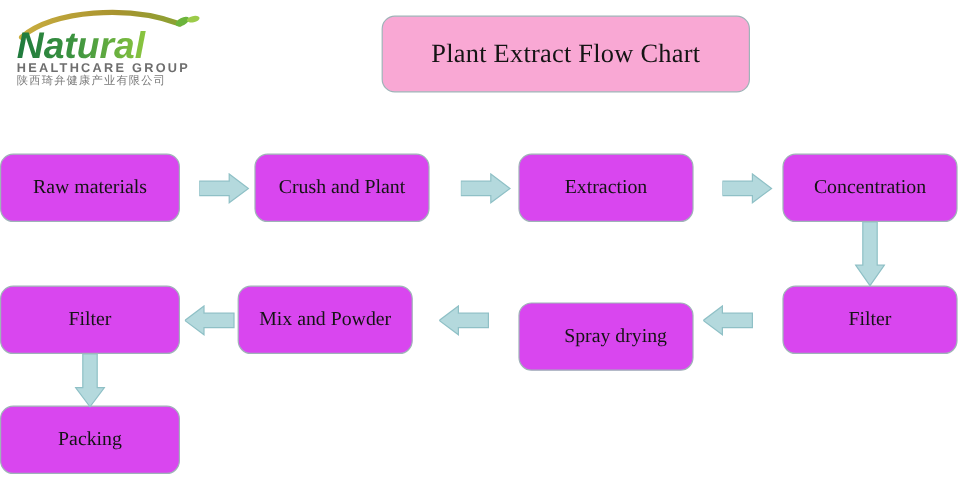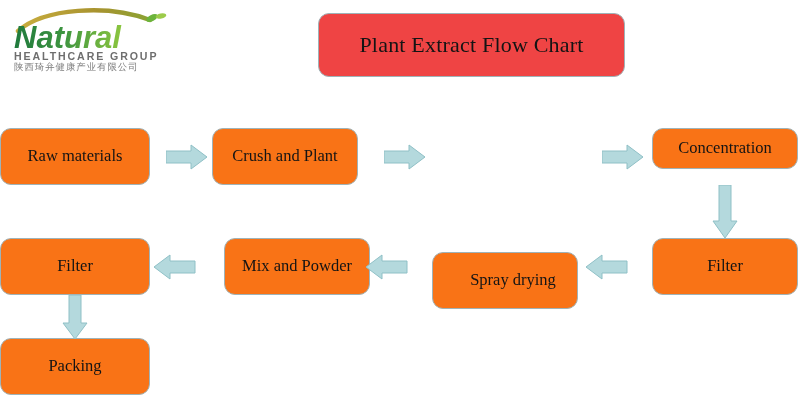--- a/index.html
+++ b/index.html
@@ -32,41 +32,41 @@
 
   
   .title-box {
     position: absolute;
     left: 318px;
     top: 13px;
     width: 307px;
     height: 64px;
     border: 1px solid #9fb3b8;
     border-radius: 11px;
-    background: #ef4444;
+    background: #f9a8d4;
     display: flex;
     align-items: center;
     justify-content: center;
     box-sizing: border-box;
     text-align: center;
   }
   .title-text {
     font-family: "Liberation Serif", serif;
     font-size: 22px;
     color: #141414;
     letter-spacing: 0.2px;
     white-space: nowrap;
   }
 
   
   .node {
     position: absolute;
     border: 1px solid #9fb3b8;
     border-radius: 11px;
-    background: #f97316;
+    background: #d946ef;
     display: flex;
     align-items: center;
     justify-content: center;
     box-sizing: border-box;
   }
   .node-label {
     font-family: "Liberation Serif", serif;
     font-size: 16.5px;
     color: #141414;
     white-space: nowrap;
@@ -119,34 +119,37 @@
   </div>
 
   <div class="node" style="left:0px;   top:128px; width:150px; height:57px;">
     <span class="node-label">Raw materials</span>
   </div>
 
   <div class="node" style="left:212px; top:128px; width:146px; height:57px;">
     <span class="node-label">Crush and Plant</span>
   </div>
 
-
-  <div class="node" style="left:652px; top:128px; width:146px; height:41px;">
+  <div class="node" style="left:432px; top:128px; width:146px; height:57px;">
+    <span class="node-label">Extraction</span>
+  </div>
+
+  <div class="node" style="left:652px; top:128px; width:146px; height:57px;">
     <span class="node-label">Concentration</span>
   </div>
 
   <div class="node" style="left:652px; top:238px; width:146px; height:57px;">
     <span class="node-label">Filter</span>
   </div>
 
   <div class="node" style="left:432px; top:252px; width:146px; height:57px;padding-left:16px;">
     <span class="node-label">Spray drying</span>
   </div>
 
-  <div class="node" style="left:224px; top:238px; width:146px; height:57px;text-align:center;">
+  <div class="node" style="left:198px; top:238px; width:146px; height:57px;text-align:center;">
     <span class="node-label">Mix and Powder</span>
   </div>
 
   <div class="node" style="left:0px;   top:238px; width:150px; height:57px;">
     <span class="node-label">Filter</span>
   </div>
 
   <div class="node" style="left:0px;   top:338px; width:150px; height:57px;justify-content:center;">
     <span class="node-label">Packing</span>
   </div>

